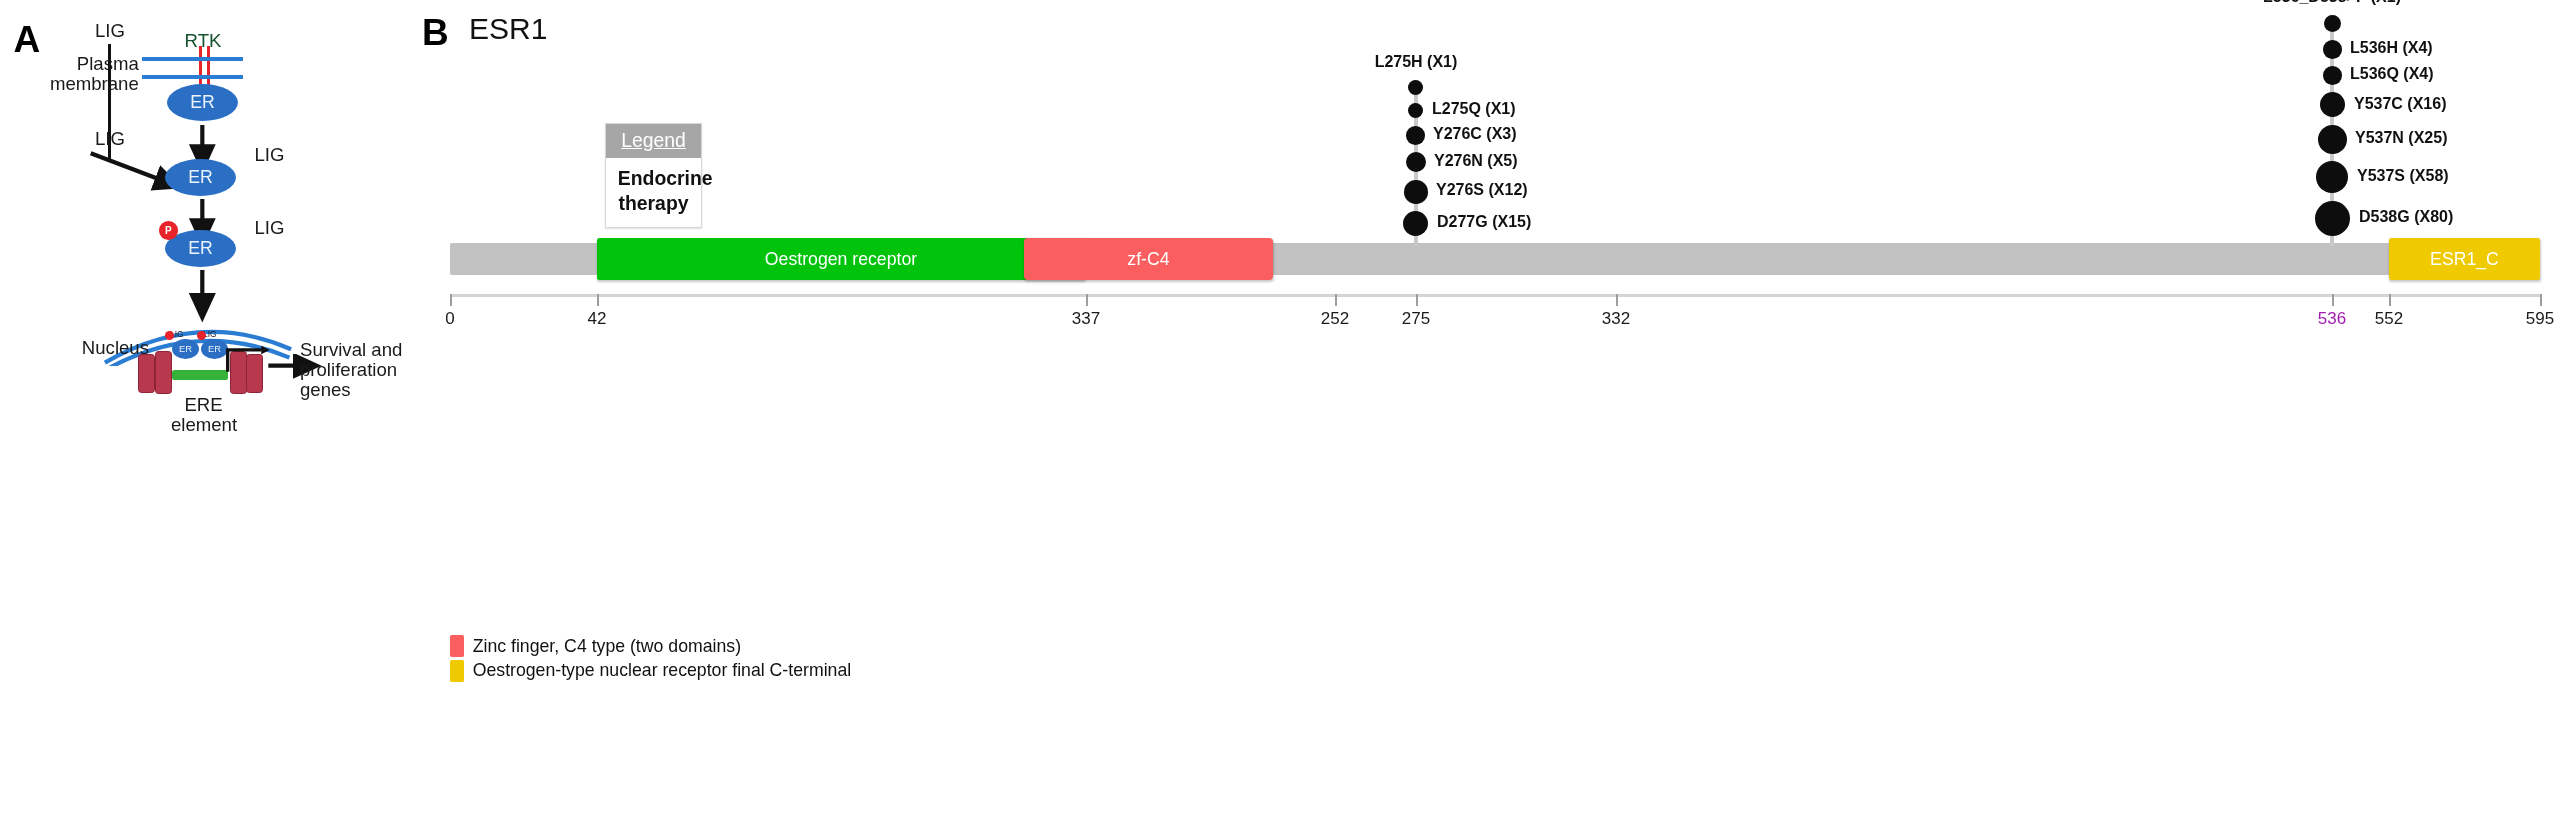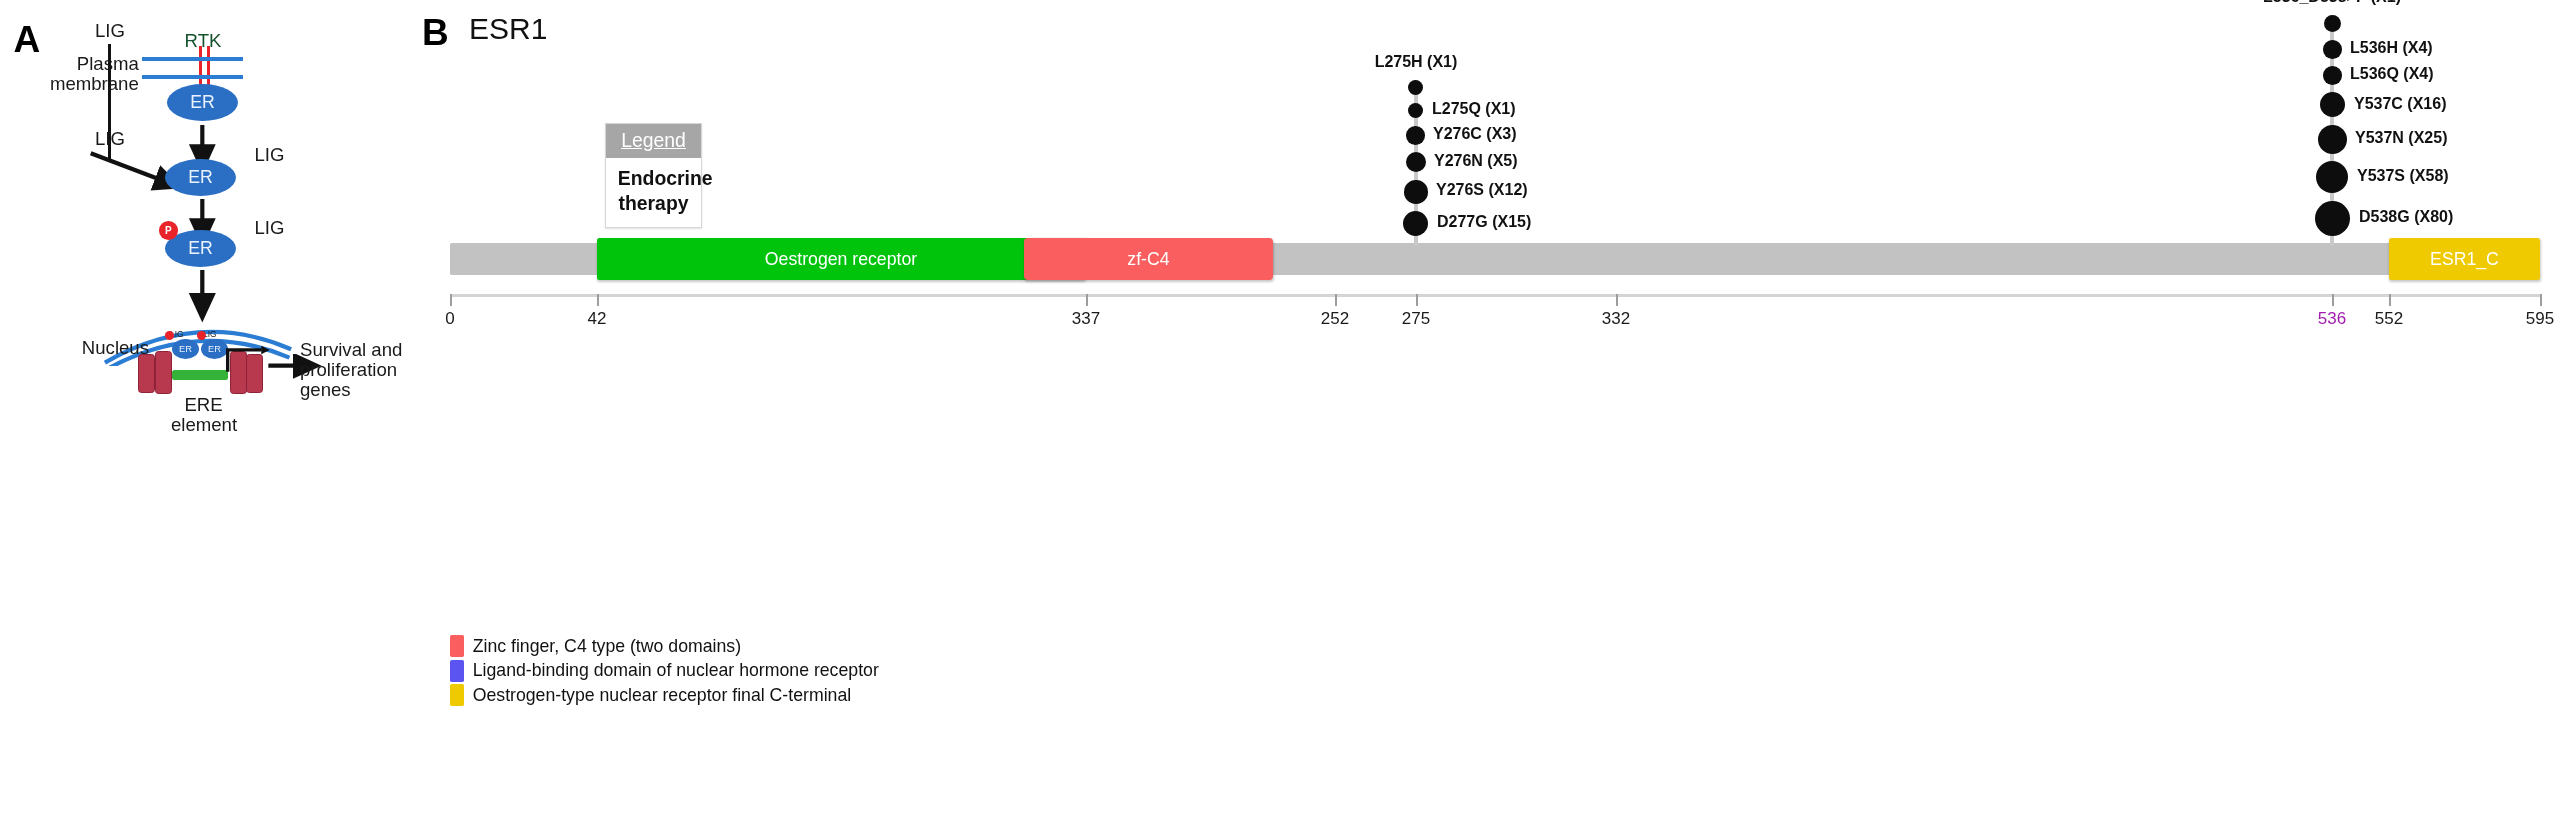--- a/index.html
+++ b/index.html
@@ -197,23 +197,19 @@
       <div class="abs lolli-dot" style="left: 2315px; top: 201px; width: 35px; height: 35px;"></div>
       <div class="abs lolli-label" style="left: 2359px; top: 208px;">D538G (X80)</div>
     </div>
 
   <div class="abs" id="domain-legend" style="left: 450px; top: 635px;">
       <div class="lg-row">
         <div class="lg-swatch" style="background: rgb(250, 94, 94);"></div>
         <div class="lg-text">Zinc finger, C4 type (two domains)</div>
       </div>
       <div class="lg-row">
-        <div class="lg-swatch" style="background: rgb(91, 84, 240);"></div>
-        <div class="lg-text">Ligand-binding domain of nuclear hormone receptor</div>
-      </div>
-      <div class="lg-row">
         <div class="lg-swatch" style="background: rgb(240, 202, 0);"></div>
         <div class="lg-text">Oestrogen-type nuclear receptor final C-terminal</div>
       </div>
     </div>
 
 </div>
 
 
 </body></html>

